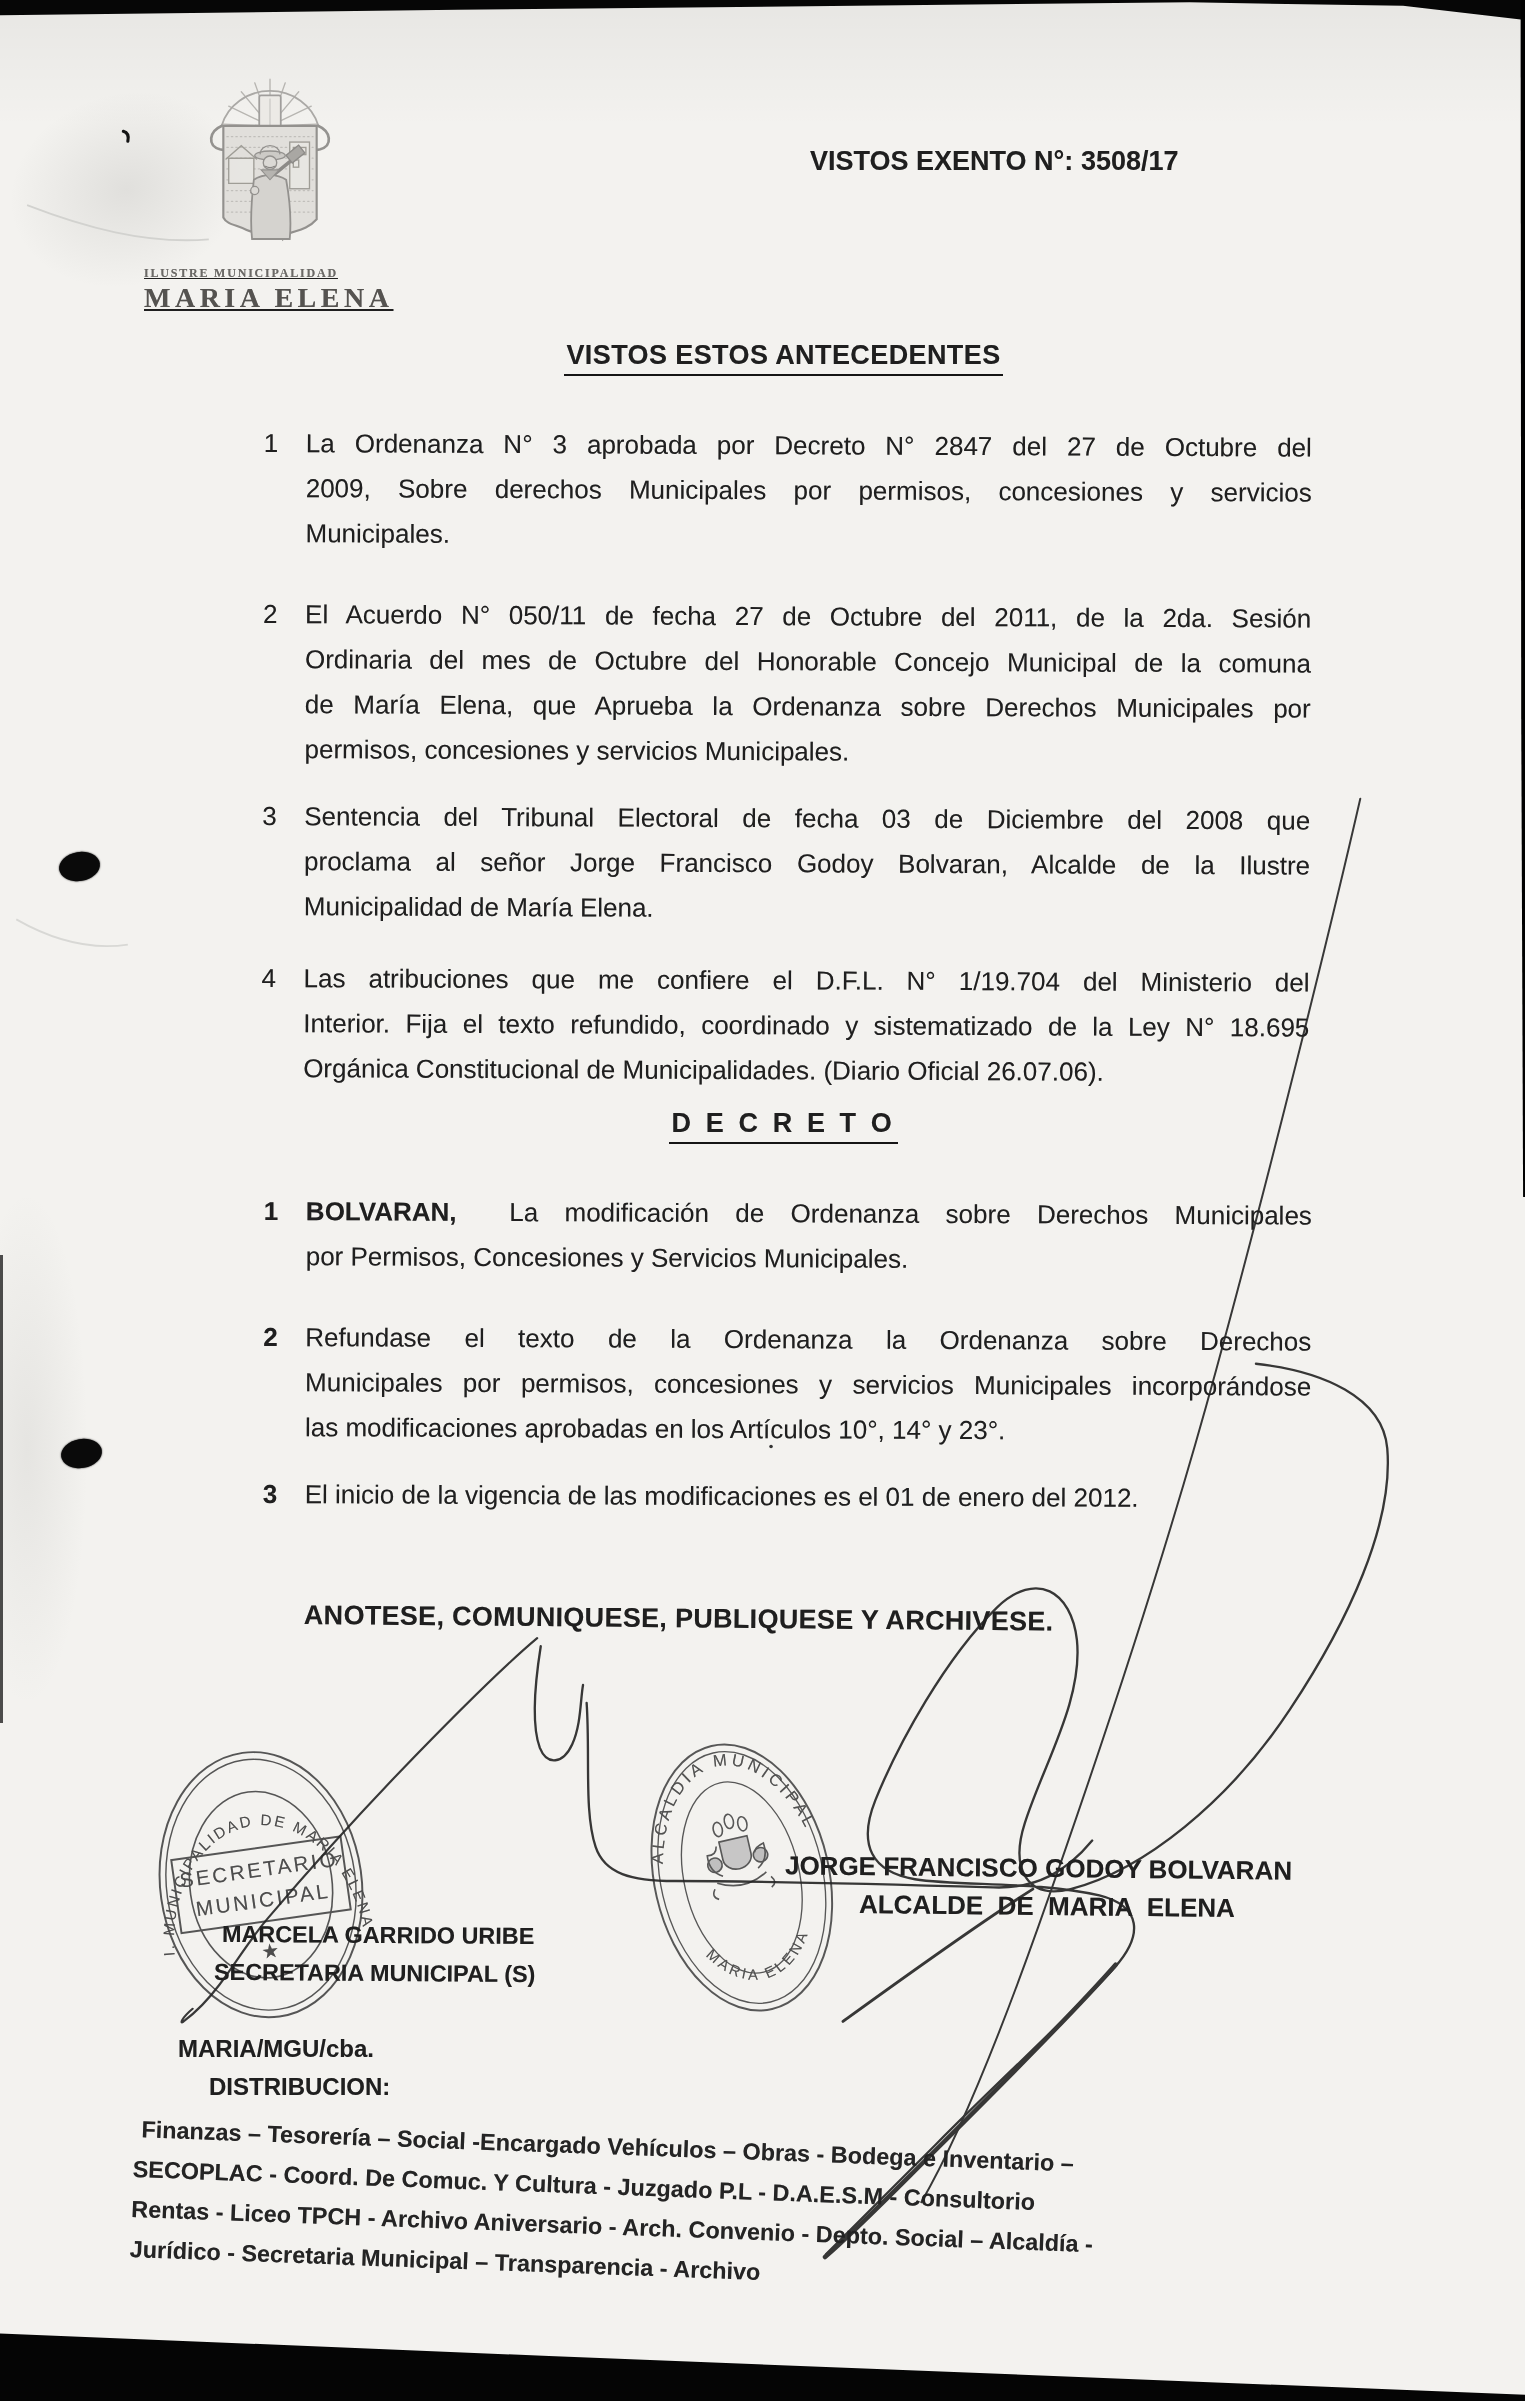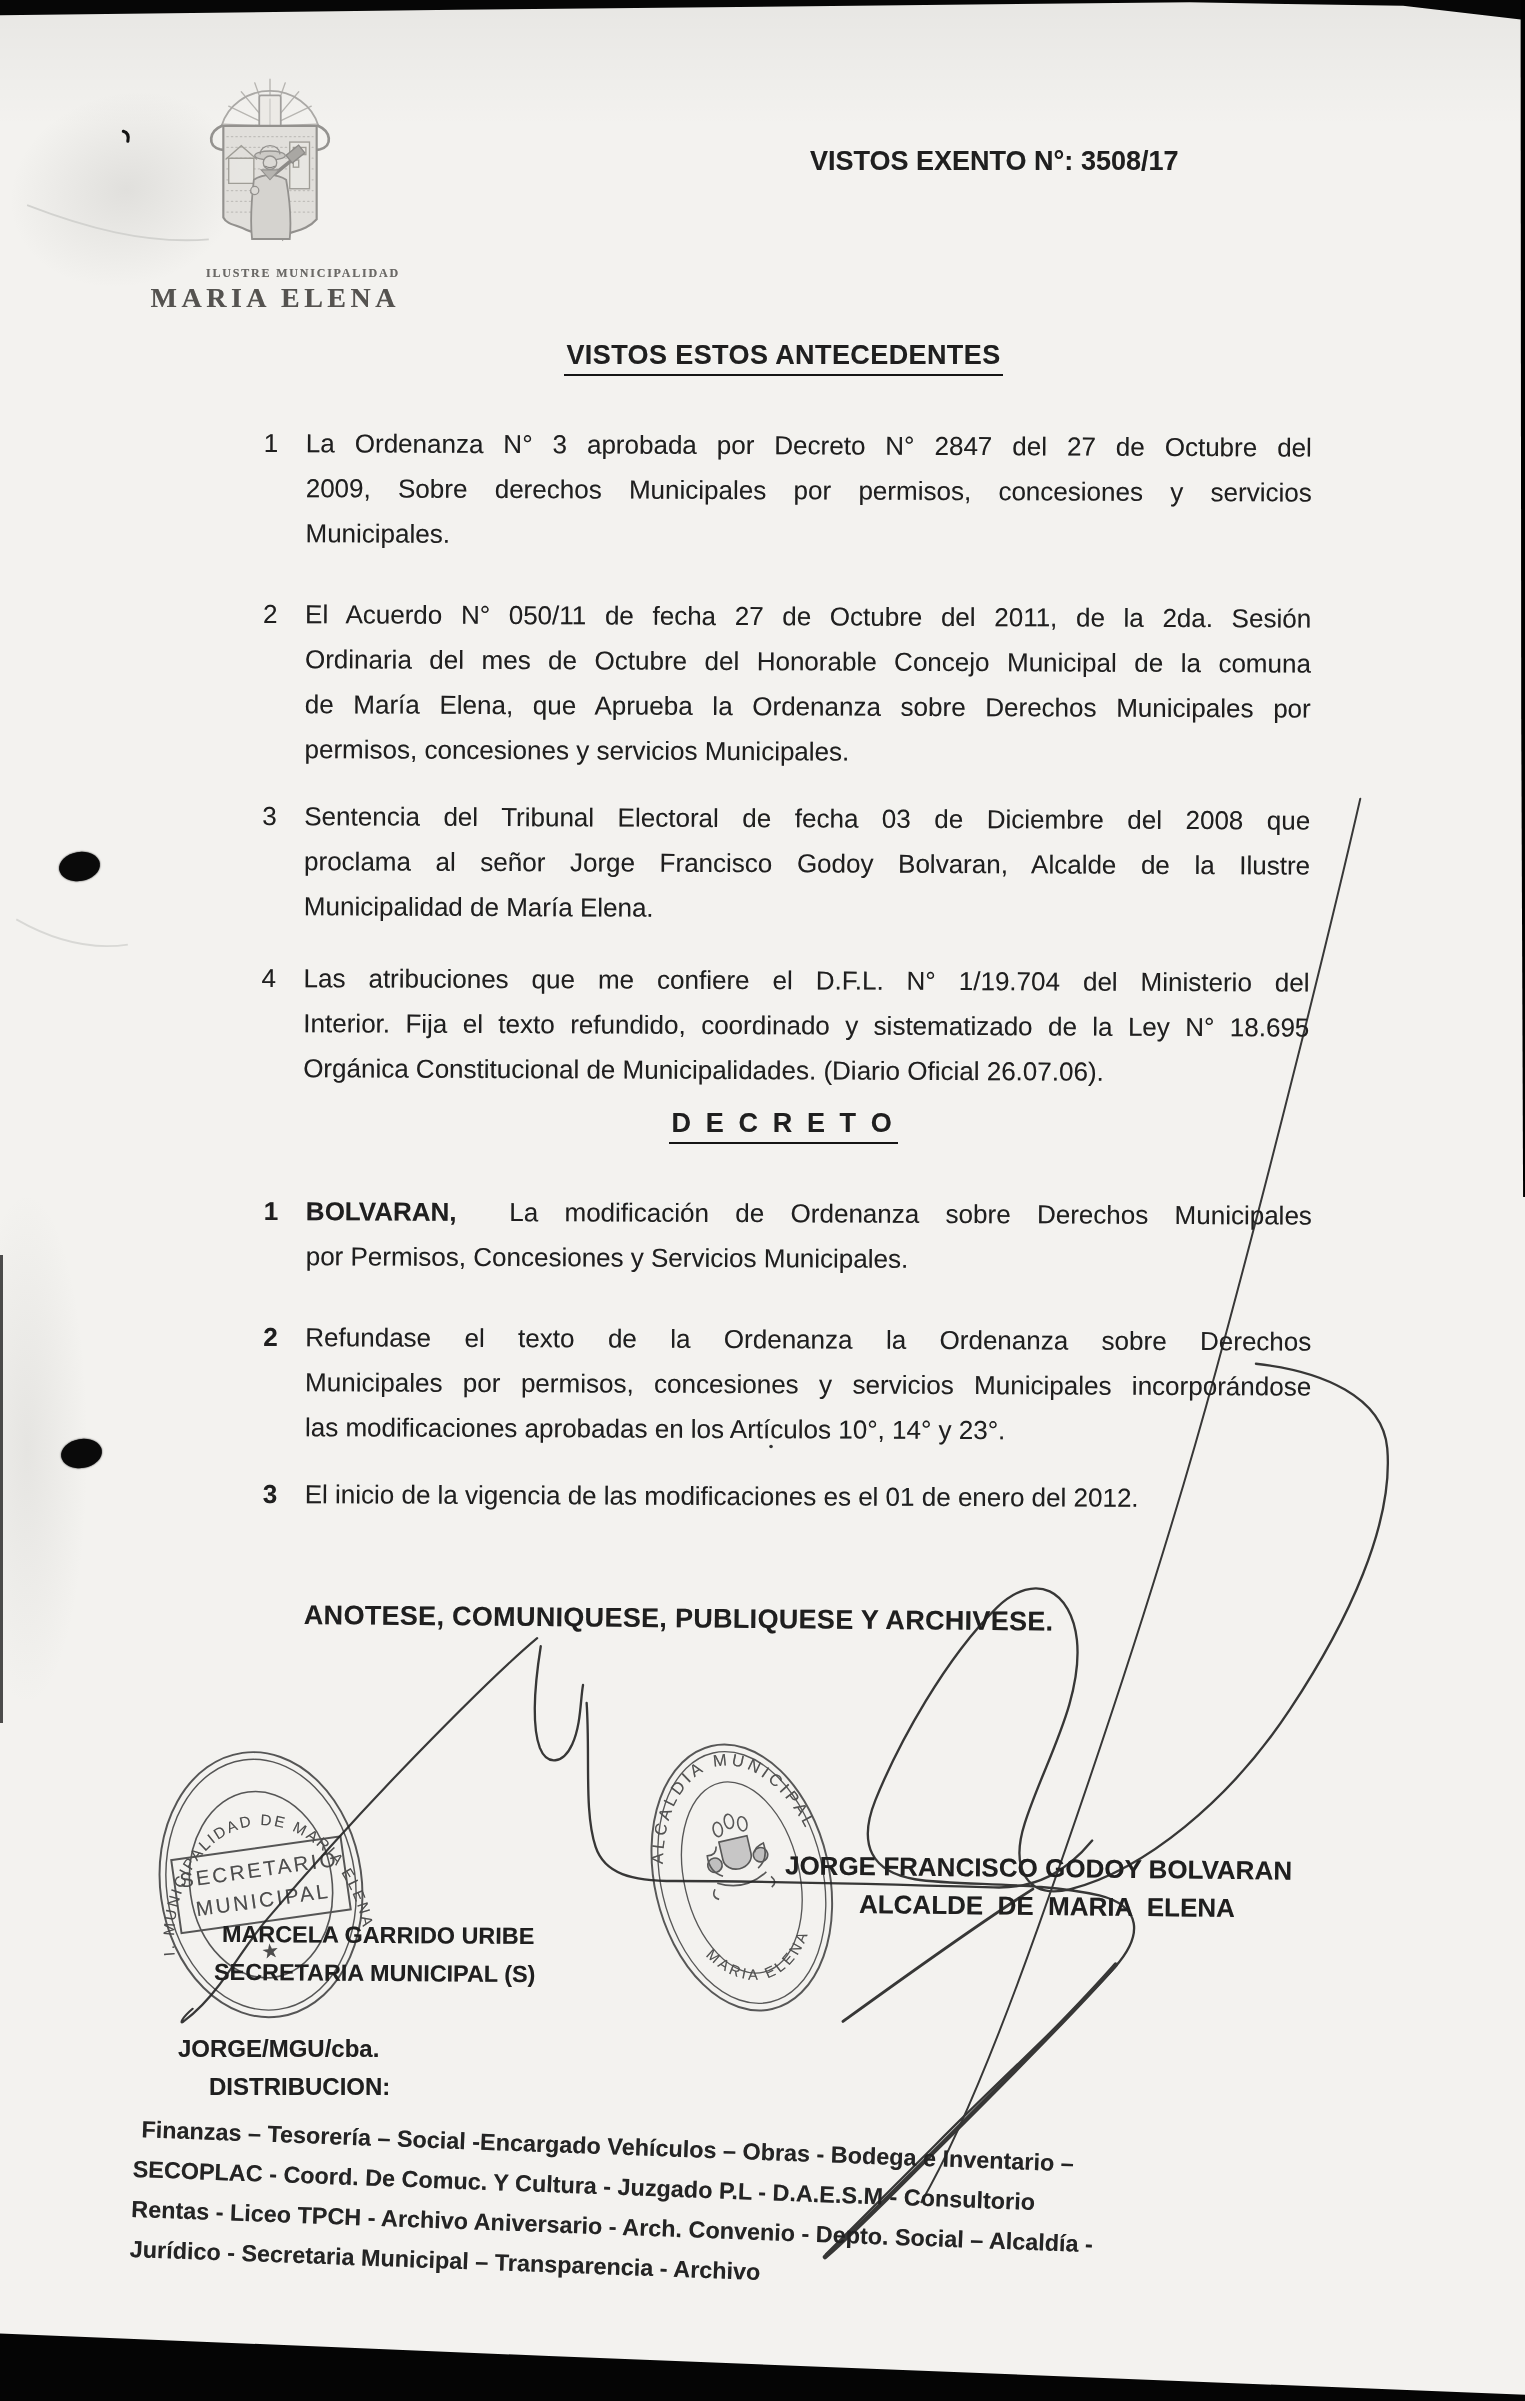--- a/index.html
+++ b/index.html
@@ -18,21 +18,21 @@
            clip-path:polygon(0 0,100% 0,100% 85%,92% 25%,78% 10%,30% 42%,0 65%);}
   .botband{position:absolute;left:0;top:2329px;width:100%;height:73px;background:#050505;
            clip-path:polygon(0 6%,36% 37%,100% 90%,100% 100%,0 100%);}
   .rightband{position:absolute;right:0;top:0;width:6.3px;height:1197px;background:#000;
            clip-path:polygon(30% 0,100% 0,100% 100%,70% 100%,40% 60%);}
   .leftband{position:absolute;left:0;top:1255px;width:2.7px;height:468px;background:rgba(20,20,20,.75);}
   .hole{position:absolute;width:41px;height:29px;background:#0a0a0a;border-radius:50%;
         transform:rotate(-9deg);box-shadow:0 0 1.8px #0a0a0a;}
   
   .emblem{position:absolute;left:200px;top:68px;}
-  .lh-text{position:absolute;left:144px;top:266px;width:256px;text-align:right;}
+  .lh-text{position:absolute;left:144px;top:266px;width:256px;text-align:left;text-decoration:underline;}
   .lh1{font-family:"Liberation Serif",serif;font-weight:700;font-size:12px;
        letter-spacing:1.8px;color:#6b6966;}
   .lh2{font-family:"Liberation Serif",serif;font-weight:800;font-size:28px;
        letter-spacing:4.5px;color:#555350;margin-top:0.9px;}
   
   .hdr{position:absolute;left:810px;top:140px;font-weight:700;font-size:27px;line-height:42px;}
   .hdr .sp{display:inline-block;width:43px;}
   
   .sec-title{position:absolute;left:0;width:100%;text-align:center;font-weight:700;font-size:27px;padding-left:21px;}
   .sec-title span{border-bottom:2.7px solid #151515;padding:0 2.7px 2.7px 2.7px;display:inline-block;}
@@ -241,21 +241,21 @@
         <path d="M100,182 q-6,8 2,12 M164,182 q6,8 -2,12"></path>
       </g>
     </g>
   </svg>
 
   <div class="sig-name n-marcela">MARCELA GARRIDO URIBE</div>
   <div class="sig-name r-marcela">SECRETARIA MUNICIPAL (S)</div>
   <div class="sig-name n-jorge">JORGE FRANCISCO GODOY BOLVARAN</div>
   <div class="sig-name r-jorge">ALCALDE DE MARIA ELENA</div>
 
-  <div class="initials">JORGE/MGU/cba.</div>
+  <div class="initials">MARIA/MGU/cba.</div>
   <div class="dlabel">DISTRIBUCION:</div>
   <div class="dist" id="dist-lines">
       <div class="dl">Finanzas – Tesorería – Social -Encargado Vehículos – Obras - Bodega e Inventario –</div>
       <div class="dl">SECOPLAC - Coord. De Comuc. Y Cultura - Juzgado P.L - D.A.E.S.M - Consultorio</div>
       <div class="dl">Rentas - Liceo TPCH - Archivo Aniversario - Arch. Convenio  - Depto. Social – Alcaldía -</div>
       <div class="dl">Jurídico - Secretaria Municipal – Transparencia - Archivo</div>
     </div>
 
   <svg class="overlay" width="1525" height="2401" viewBox="0 0 1695 2669">
     <g fill="none" stroke="#232323" stroke-linecap="round" opacity="0.9">

